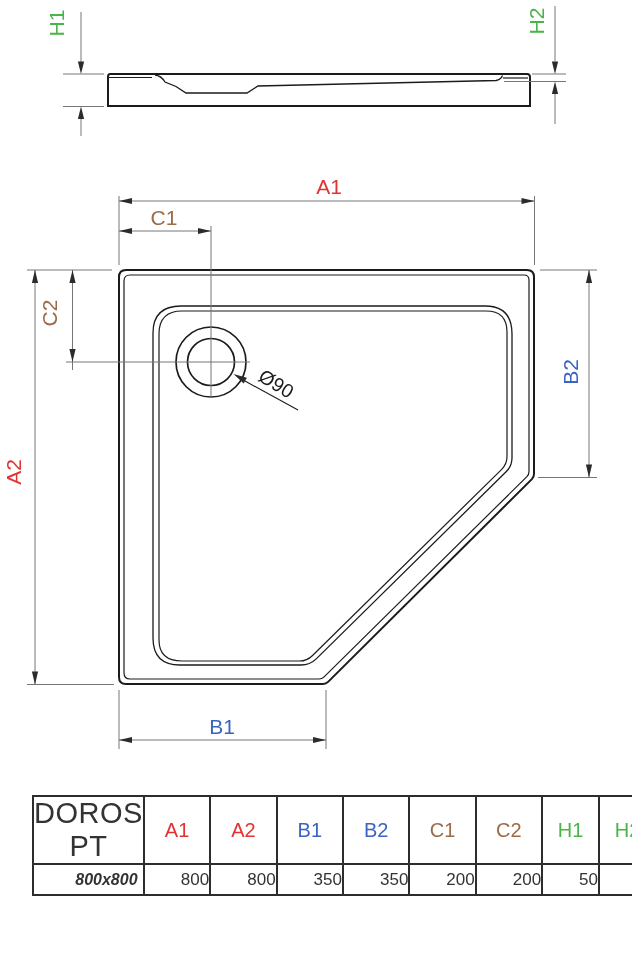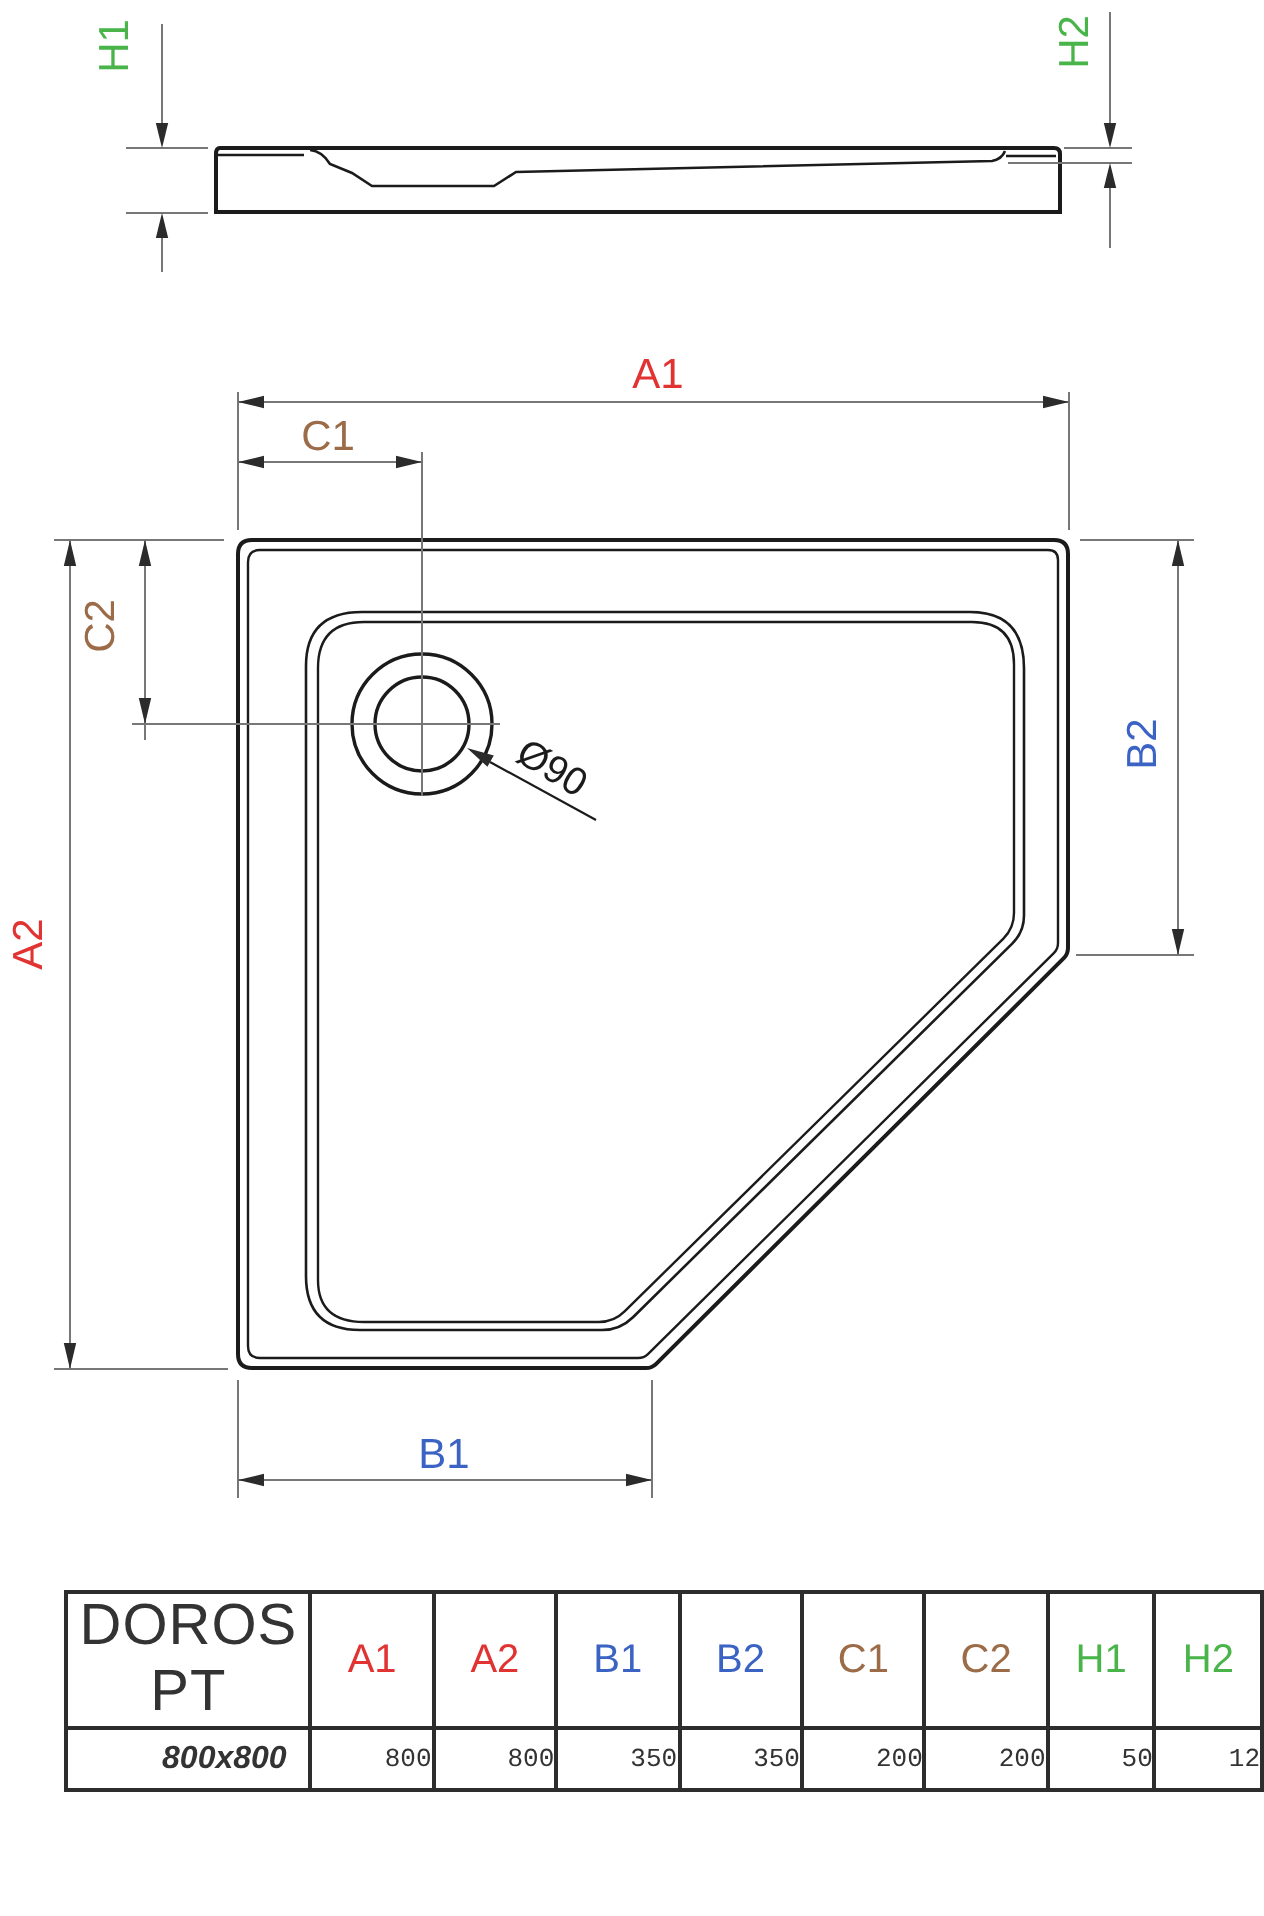--- a/index.html
+++ b/index.html
@@ -16,21 +16,21 @@
   }
   table.spec th,table.spec td{
     border:2px solid #2d2d2d;text-align:center;vertical-align:middle;padding:0;
     color:#333333;background:#ffffff;
   }
   table.spec thead th{height:37px;}
   table.spec tbody th,table.spec tbody td{height:29px;padding-left:36px;}
   .product-cell{font-size:29px;font-weight:400;color:#2a2a2a;letter-spacing:0.5px;}
   .col-head{font-size:20px;font-weight:400;}
   .size-cell{font-size:16px;font-style:italic;font-weight:bold;color:#222222;}
-  .val-cell{font-size:13px;font-weight:400;font-family:Liberation Mono, monospace;}
+  .val-cell{font-size:17px;font-weight:400;}
 </style>
 </head>
 <body>
 
 <div class="stage">
 
   <svg width="632" height="790" viewBox="0 0 632 790">
 
     <g fill="none" stroke="#1b1b1b">
       <path stroke-width="2" d="M 110,74 H 527 Q 530,74 530,77 V 106 H 108 V 77 Q 108,74 110,74 Z"></path>

